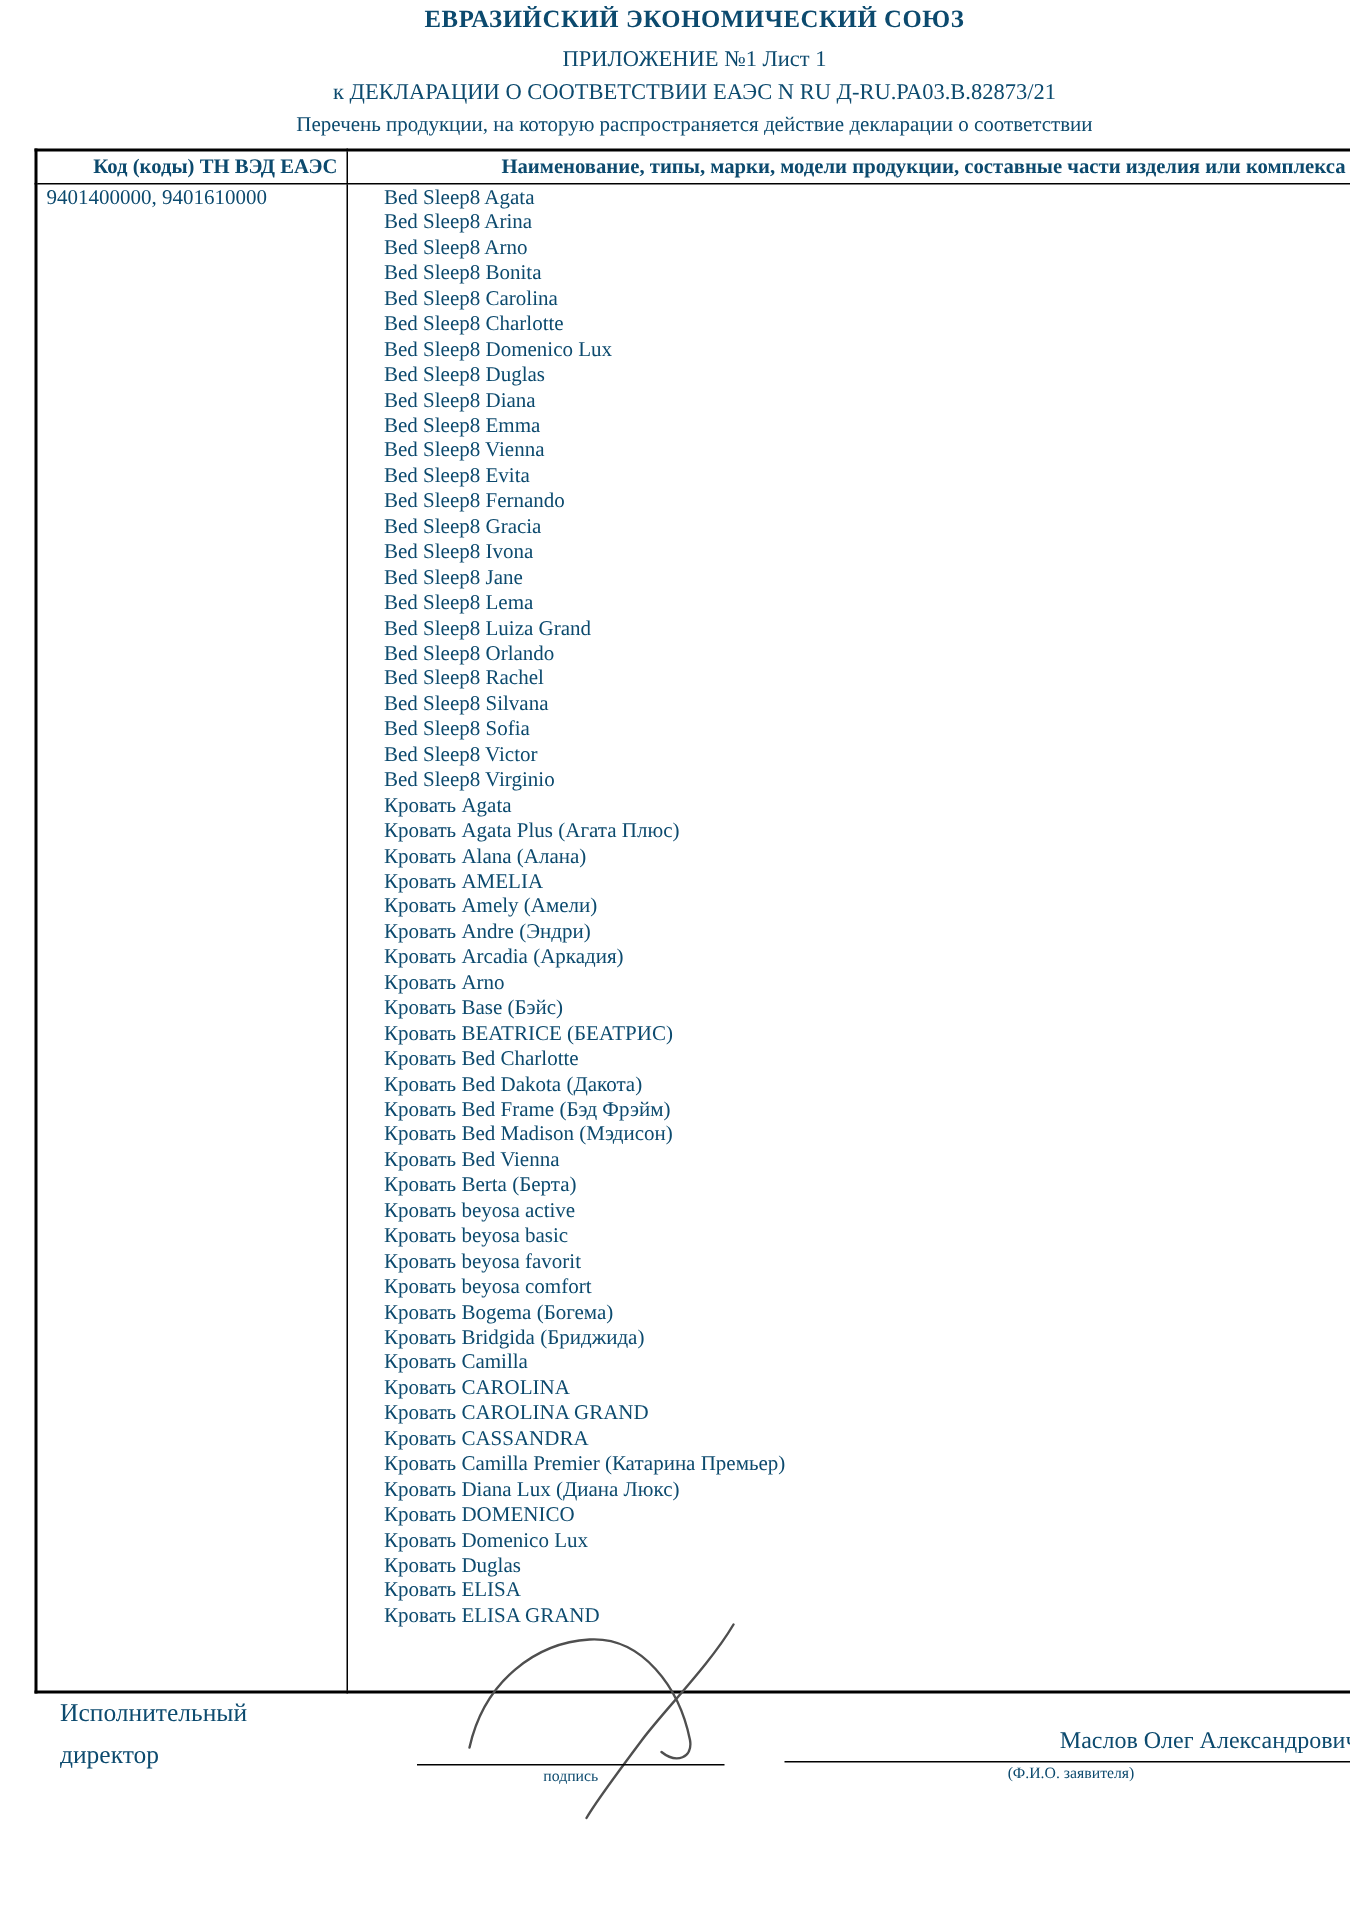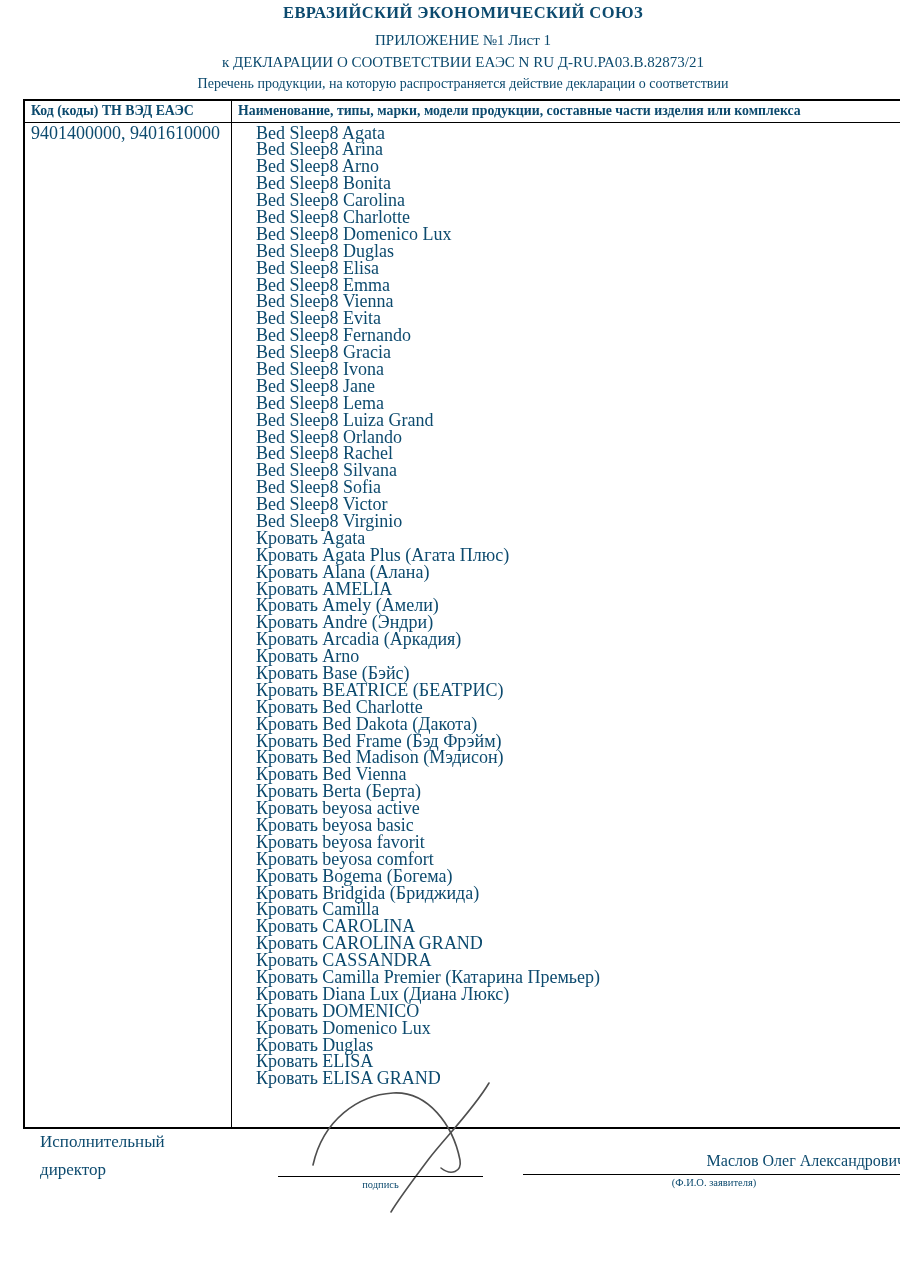--- a/index.html
+++ b/index.html
@@ -20,24 +20,24 @@
   .doc-sub3{font-size:14px;margin-top:5px;}
   
   .products-table{
     position:absolute;left:10px;top:99px;width:882px;
     border-collapse:collapse;table-layout:fixed;
     border:2px solid #000;
   }
   .products-table th,.products-table td{border:1.5px solid #000;}
   th.col-code{width:194px;}
   .products-table th{
-    font-size:13.8px;font-weight:bold;text-align:left;
+    font-size:13.8px;font-weight:bold;text-align:right;
     vertical-align:top;padding:2px 6px;line-height:16.5px;
   }
-  .products-table td{vertical-align:top;font-size:18px;}
+  .products-table td{vertical-align:top;font-size:14px;}
   td.cell-code{padding:2px 4px 2px 6px;line-height:16.9px;white-space:nowrap;}
   td.cell-products{padding:2px 6px 40px 24px;}
   .product-line{line-height:16.9px;height:16.9px;white-space:nowrap;overflow:visible;}
   
   .signature-svg{position:absolute;left:280px;top:1070px;width:220px;height:150px;pointer-events:none;}
   
   .exec-title{position:absolute;left:27px;top:1128px;width:185px;font-size:17px;line-height:28px;}
   .sig-block{position:absolute;left:265px;top:1160px;width:205px;}
   .sig-space{height:16px;border-bottom:1.5px solid #000;}
   .under-caption{font-size:10.5px;text-align:center;padding-top:2px;}
@@ -68,21 +68,21 @@
         <td class="cell-code">9401400000, 9401610000</td>
         <td class="cell-products">
             <div class="product-line">Bed Sleep8 Agata</div>
             <div class="product-line">Bed Sleep8 Arina</div>
             <div class="product-line">Bed Sleep8 Arno</div>
             <div class="product-line">Bed Sleep8 Bonita</div>
             <div class="product-line">Bed Sleep8 Carolina</div>
             <div class="product-line">Bed Sleep8 Charlotte</div>
             <div class="product-line">Bed Sleep8 Domenico Lux</div>
             <div class="product-line">Bed Sleep8 Duglas</div>
-            <div class="product-line">Bed Sleep8 Elisa</div>
+            <div class="product-line">Bed Sleep8 Diana</div>
             <div class="product-line">Bed Sleep8 Emma</div>
             <div class="product-line">Bed Sleep8 Vienna</div>
             <div class="product-line">Bed Sleep8 Evita</div>
             <div class="product-line">Bed Sleep8 Fernando</div>
             <div class="product-line">Bed Sleep8 Gracia</div>
             <div class="product-line">Bed Sleep8 Ivona</div>
             <div class="product-line">Bed Sleep8 Jane</div>
             <div class="product-line">Bed Sleep8 Lema</div>
             <div class="product-line">Bed Sleep8 Luiza Grand</div>
             <div class="product-line">Bed Sleep8 Orlando</div>

